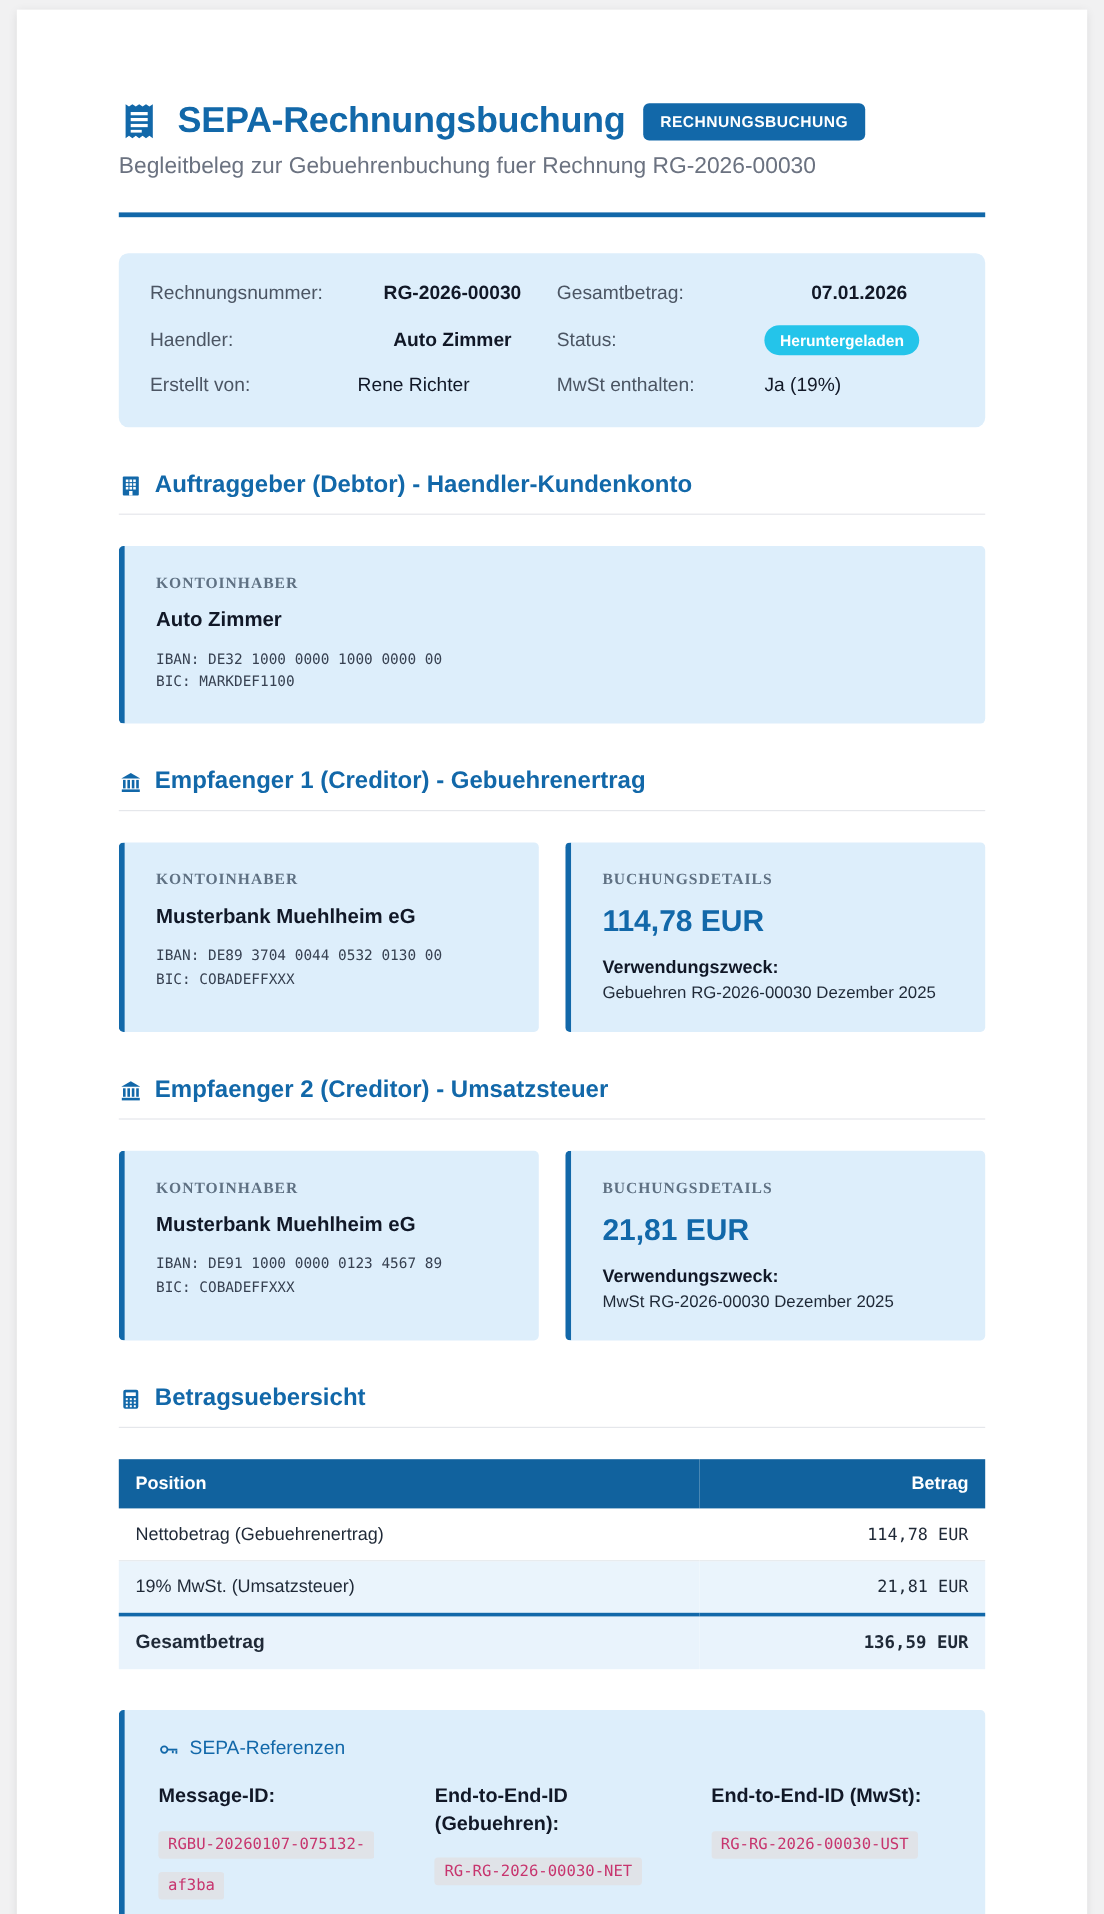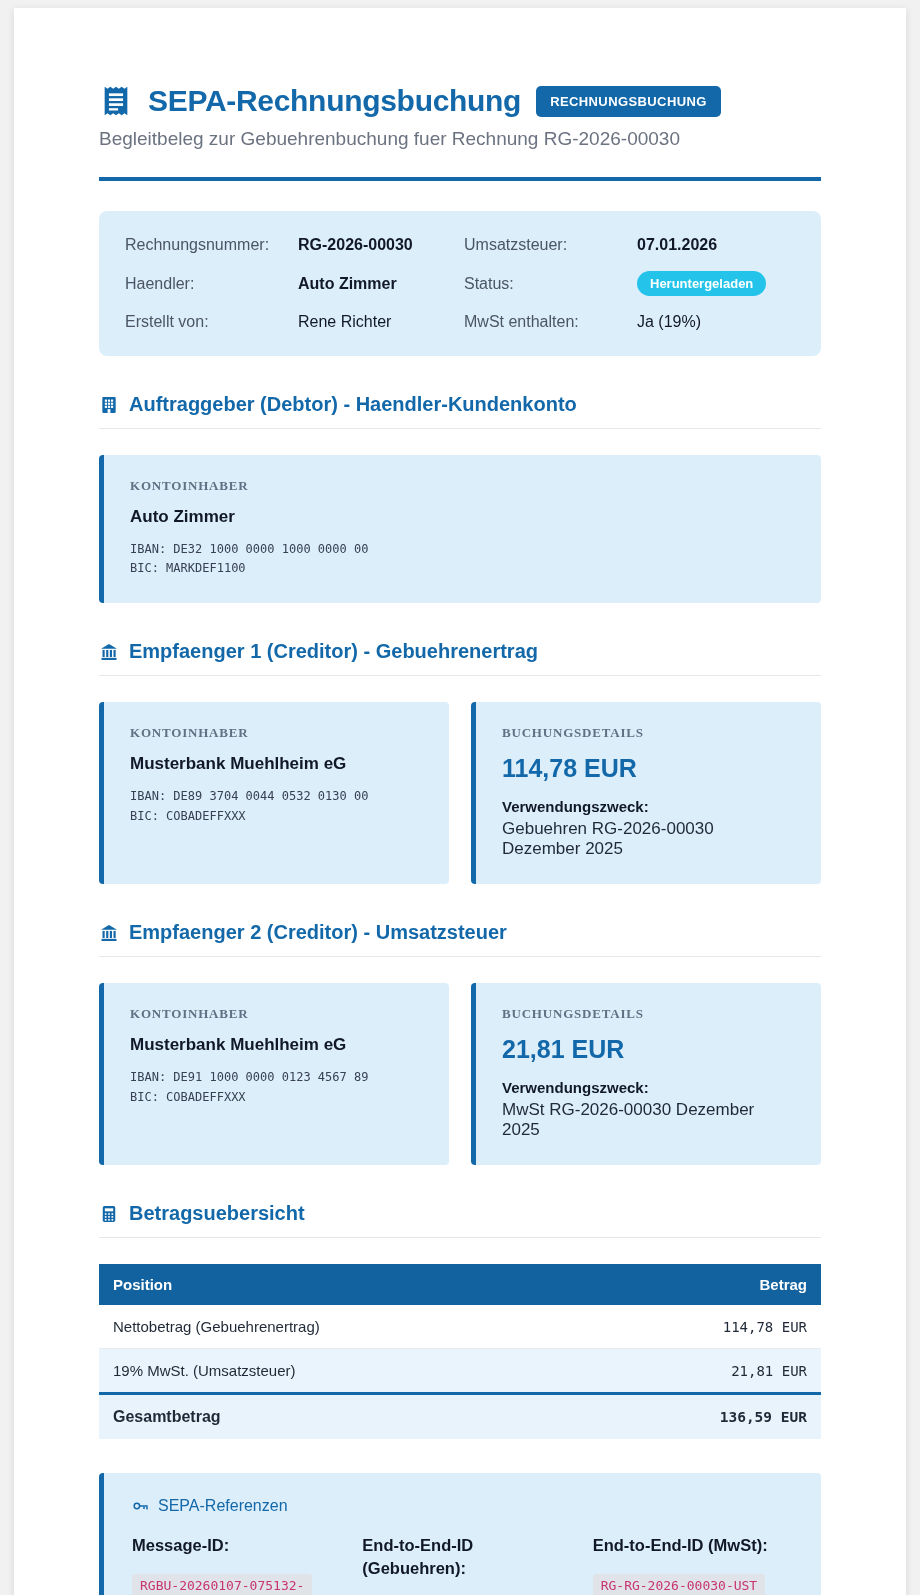--- a/index.html
+++ b/index.html
@@ -29,21 +29,21 @@
   .top-rule { height: 4px; background: #1268a9; margin-top: 27px; }
   
   .meta {
     margin-top: 30px; background: #ddeefb; border-radius: 8px;
     padding: 25px 26px; display: grid;
     grid-template-columns: 165px 1fr 165px 1fr;
     row-gap: 17px; column-gap: 8px; align-items: center; font-size: 16px;
   }
   .meta-label { color: #4b5563; }
   .meta-value { color: #111827; }
-  .v-bold { font-weight: bold; }
+  .v-bold { font-weight: bold; text-align: center; }
   .status-pill {
     background: #24c4ea; color: #fff; font-size: 13px; font-weight: bold;
     padding: 5px 13px; border-radius: 13px; display: inline-block;
   }
   
   .section { margin-top: 37px; }
   .section-head { display: flex; align-items: center; gap: 10px; padding-bottom: 12px; border-bottom: 1px solid #e5e7eb; }
   .section-title { color: #1268a9; font-size: 20px; font-weight: bold; }
   .icon { display: inline-flex; line-height: 0; }
   
@@ -51,21 +51,21 @@
     background: #ddeefb; border-left: 5px solid #1268a9; border-radius: 4px;
     padding: 23px 26px 25px; margin-top: 26px;
   }
   .panel-label { color: #5f7183; font-size: 13px; font-weight: bold; letter-spacing: 0.8px; font-family: Liberation Serif, serif; }
   .holder-name { font-size: 17px; font-weight: bold; color: #111827; margin-top: 13px; }
   .mono-lines { font-family: "DejaVu Sans Mono", monospace; font-size: 12px; color: #374151; margin-top: 13px; line-height: 1.6; }
   .two-col { display: grid; grid-template-columns: 1fr 1fr; gap: 22px; margin-top: 26px; }
   .two-col .panel { margin-top: 0; }
   .amount { color: #1268a9; font-size: 25px; font-weight: bold; margin-top: 13px; }
   .purpose-label { font-size: 15px; font-weight: bold; color: #111827; margin-top: 15px; }
-  .purpose { font-size: 17px; color: #1f2937; margin-top: 4px; }
+  .purpose { font-size: 14px; color: #1f2937; margin-top: 4px; }
   
   table.totals { width: 100%; border-collapse: collapse; margin-top: 26px; }
   .totals th {
     background: #11629e; color: #fff; font-size: 15px; font-weight: bold;
     text-align: left; padding: 12px 14px;
   }
   .totals th.num { text-align: right; }
   .totals td { padding: 13px 14px; font-size: 15px; color: #1f2937; border-bottom: 1px solid #e8ebee; }
   .totals td.num { text-align: right; font-family: "DejaVu Sans Mono", monospace; font-size: 14px; }
   .totals tr.alt td { background: #eaf4fc; }
@@ -106,21 +106,21 @@
     </span>
     <h1 class="page-title">SEPA-Rechnungsbuchung</h1>
     <span class="doc-badge">RECHNUNGSBUCHUNG</span>
   </div>
   <p class="subtitle">Begleitbeleg zur Gebuehrenbuchung fuer Rechnung RG-2026-00030</p>
   <div class="top-rule"></div>
 
   <div class="meta">
     <span class="meta-label">Rechnungsnummer:</span>
     <span class="meta-value v-bold">RG-2026-00030</span>
-    <span class="meta-label">Umsatzsteuer:</span>
+    <span class="meta-label">Gesamtbetrag:</span>
     <span class="meta-value v-bold">07.01.2026</span>
 
     <span class="meta-label">Haendler:</span>
     <span class="meta-value v-bold">Auto Zimmer</span>
     <span class="meta-label">Status:</span>
     <span class="meta-value"><span class="status-pill">Heruntergeladen</span></span>
 
     <span class="meta-label">Erstellt von:</span>
     <span class="meta-value">Rene Richter</span>
     <span class="meta-label">MwSt enthalten:</span>

